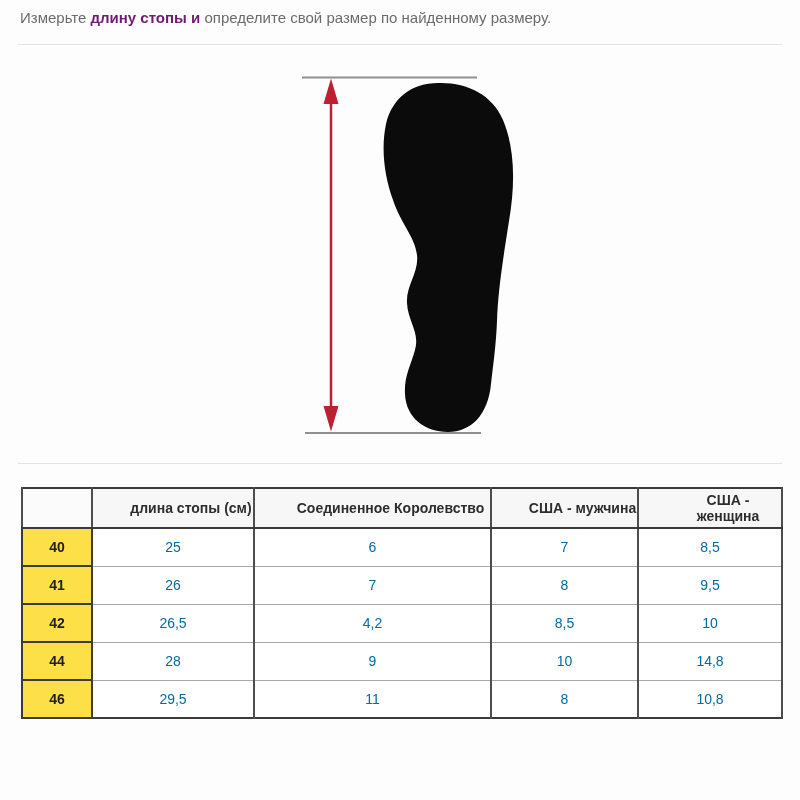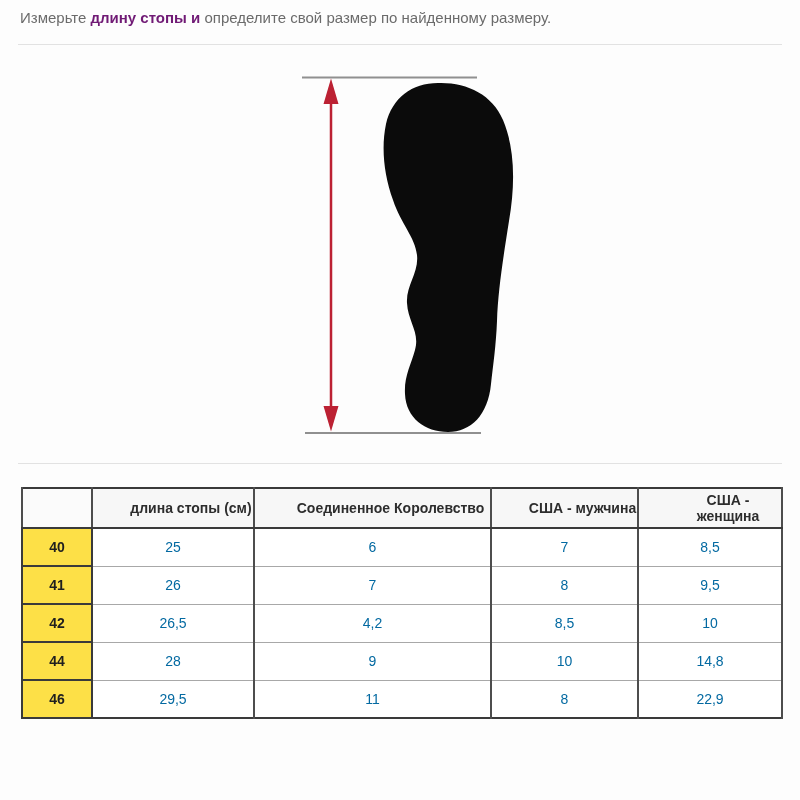--- a/index.html
+++ b/index.html
@@ -159,16 +159,16 @@
         <td>28</td>
         <td>9</td>
         <td>10</td>
         <td>14,8</td>
       </tr>
       <tr>
         <th class="size-col">46</th>
         <td>29,5</td>
         <td>11</td>
         <td>8</td>
-        <td>22,9</td>
+        <td>10,8</td>
       </tr>
     </tbody>
 </table>
 
 </body></html>

